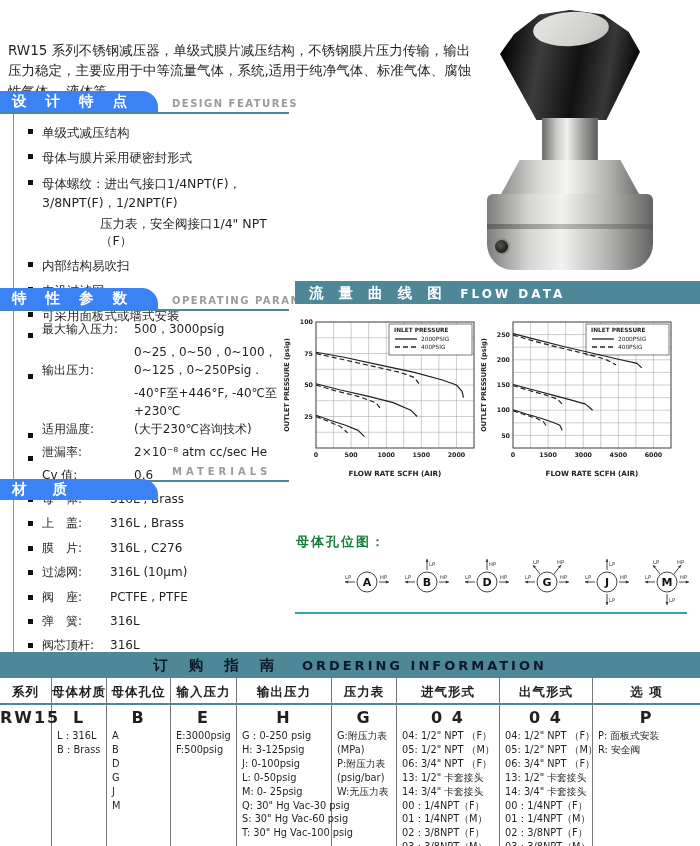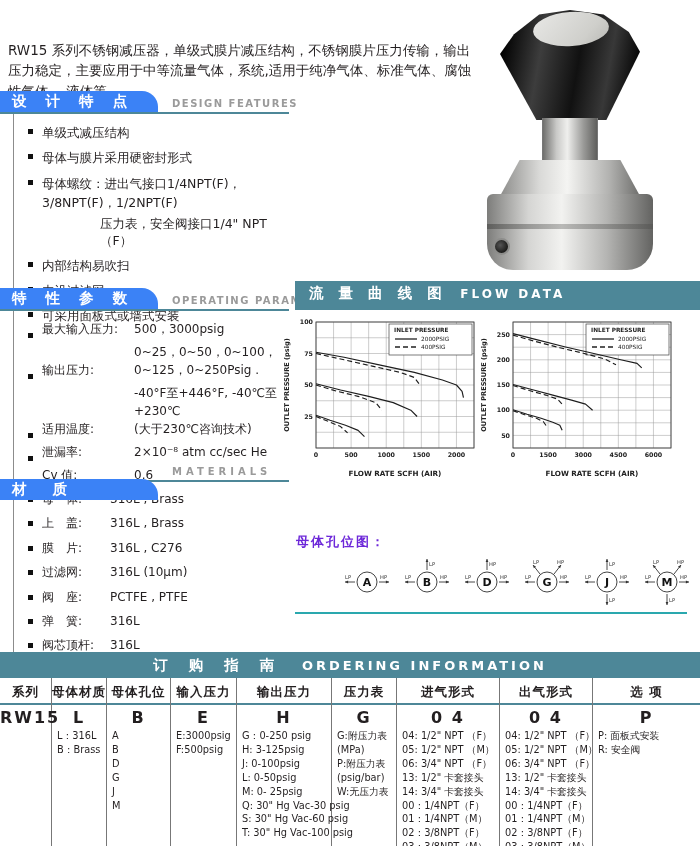--- a/index.html
+++ b/index.html
@@ -49,34 +49,34 @@
 
   .prow { display:flex; align-items:flex-end; font-size:12px; line-height:1.5; margin-bottom:5px; }
   .plabel { flex:0 0 92px; }
   .pval { flex:1; }
 
   .mrow { display:flex; font-size:12px; line-height:1.45; margin-bottom:7px; }
   .mlabel { flex:0 0 68px; }
   #sec-materials .seccontent { border-bottom:2px solid #2aa8ae; padding-bottom:12px; }
 
   
-  .flowbar { position:absolute; left:295px; top:281px; width:405px; height:29px; background:#4d8798;
+  .flowbar { position:absolute; left:295px; top:281px; width:405px; height:23px; background:#4d8798;
           color:#fff; font-weight:bold; line-height:23px; padding-left:14px; white-space:nowrap; }
   .flowbar .zh { font-size:14.5px; letter-spacing:5px; }
   .flowbar .en { font-size:12px; letter-spacing:3px; margin-left:8px; }
   .charts { position:absolute; left:282px; top:312px; width:403px; height:168px; display:flex; }
 
-  .holes-title { position:absolute; left:296px; top:533px; color:#6d28d9; font-weight:bold;
+  .holes-title { position:absolute; left:296px; top:533px; color:#15803d; font-weight:bold;
           font-size:13px; letter-spacing:2px; }
   .holes-row { position:absolute; left:338px; top:551px; width:362px; display:flex; gap:2px; }
   .rdivider { position:absolute; left:295px; top:612px; width:392px; border-top:2px solid #2aa8ae; }
 
   
   .ordering { position:absolute; left:0; top:652px; width:700px; height:194px; }
-  .ord-title { height:26px; background:#4d8798; color:#ffffff; text-align:center; line-height:26px;
+  .ord-title { height:26px; background:#4d8798; color:#0f172a; text-align:center; line-height:26px;
           font-weight:bold; white-space:nowrap; }
   .ord-title .zh { font-size:14.5px; letter-spacing:8px; }
   .ord-title .en { font-size:13px; letter-spacing:3px; margin-left:14px; }
   .ord-grid { display:grid; grid-template-columns:52px 55px 64px 66px 95px 65px 103px 93px 107px;
           height:168px; }
   .ord-col { border-right:1px solid #777; display:flex; flex-direction:column; }
   .ord-col.last { border-right:none; }
   .ord-head { height:27px; line-height:27px; text-align:center; font-size:12.5px; font-weight:600;
           border-bottom:2px solid #4d8798; letter-spacing:1px; white-space:nowrap; }
   .ord-code { font-size:16px; font-weight:bold; text-align:center; padding:3px 0 2px; letter-spacing:2px; }

